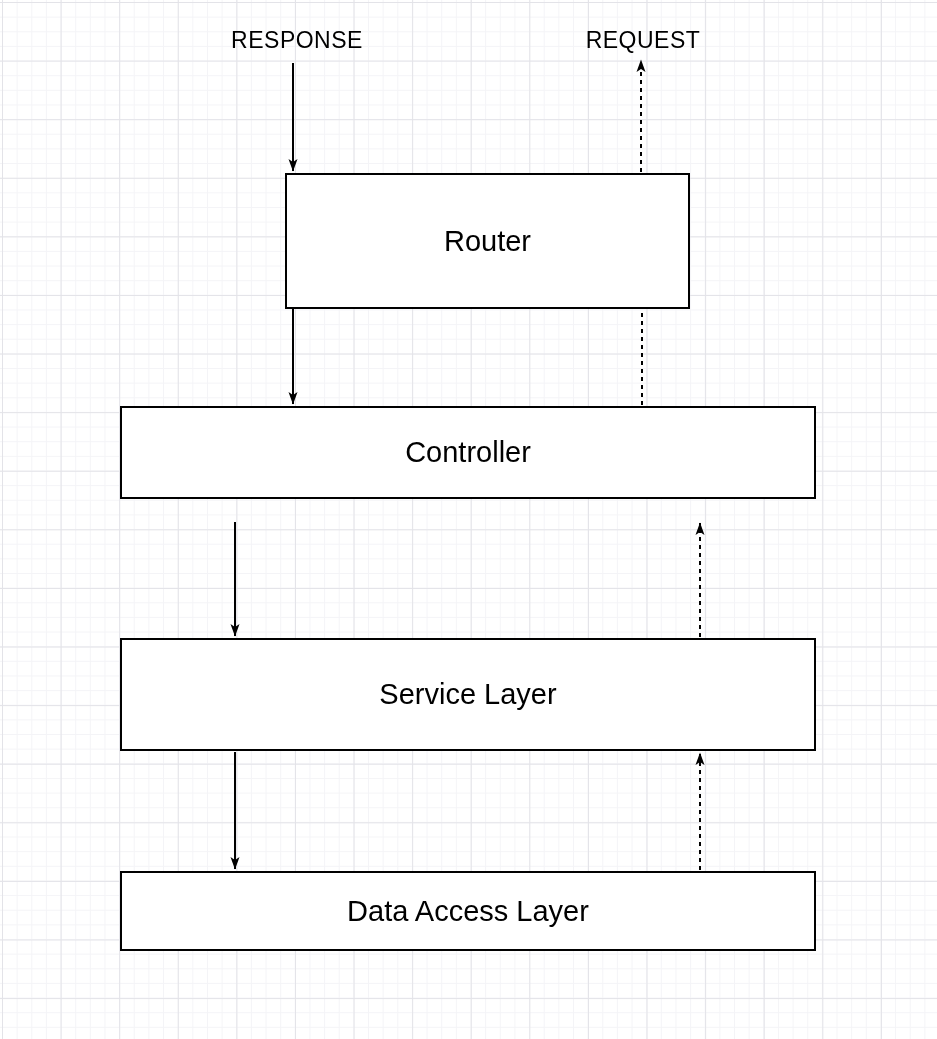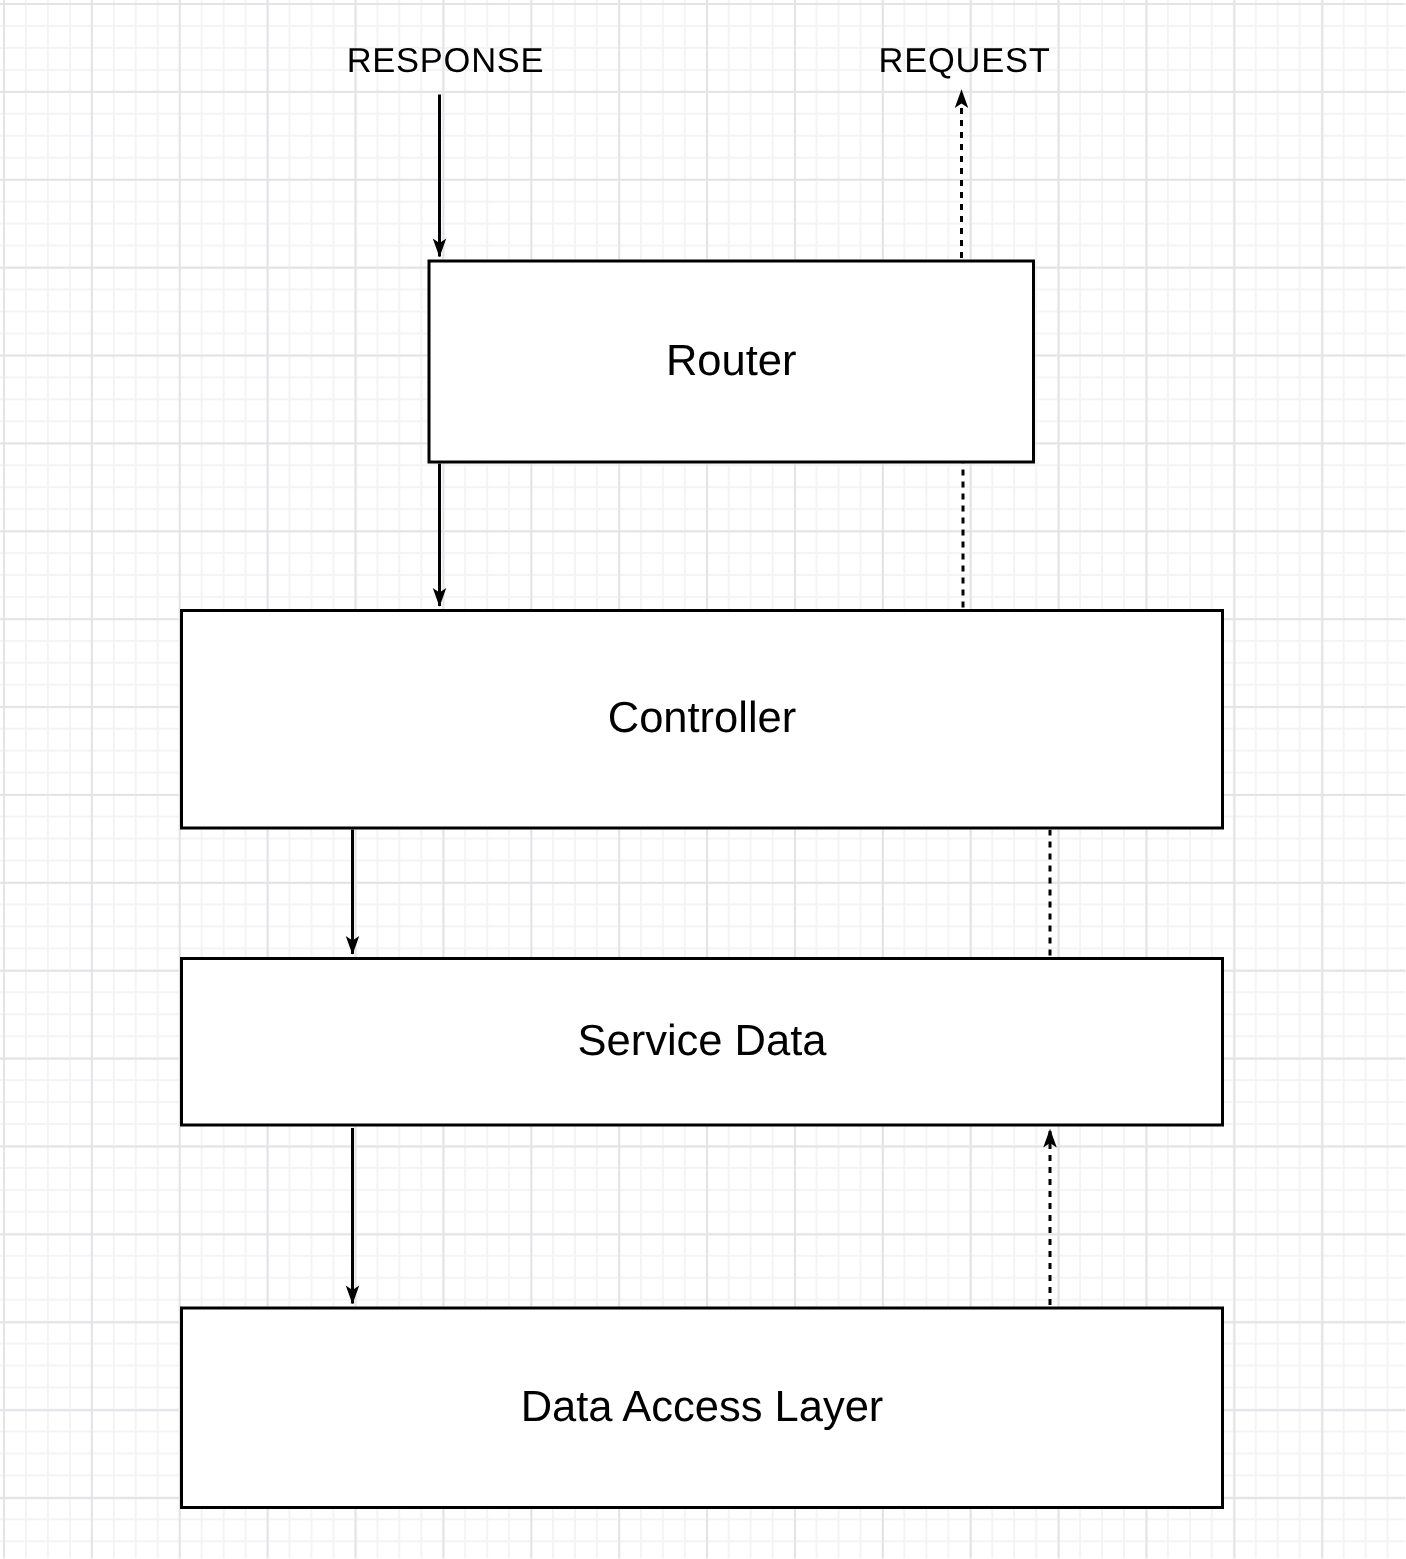--- a/index.html
+++ b/index.html
@@ -40,23 +40,23 @@
     display: flex;
     align-items: center;
     justify-content: center;
   }
   .node span {
     font-size: 29px;
     line-height: 1.2;
     white-space: nowrap;
   }
   .node-router           { left: 265px; top: 173px; width: 405px; height: 136px; margin-left: 20px; }
-  .node-controller       { left: 120px; top: 406px; width: 696px; height: 147px; }
+  .node-controller       { left: 120px; top: 406px; width: 696px; height: 93px; }
   .node-service-layer    { left: 120px; top: 638px; width: 696px; height: 113px; }
-  .node-data-access-layer{ left: 120px; top: 871px; width: 696px; height: 135px; }
+  .node-data-access-layer{ left: 120px; top: 871px; width: 696px; height: 80px; }
   .flow-label {
     position: absolute;
     top: 29px;
     transform: translateX(-50%);
     font-size: 23px;
     line-height: 23px;
     letter-spacing: 0.5px;
     white-space: nowrap;
   }
   .flow-label.request  { left: 297px; }
@@ -88,19 +88,19 @@
   <div class="flow-label request">RESPONSE</div>
   <div class="flow-label response">REQUEST</div>
 
   <div class="node node-router">
     <span>Router</span>
   </div>
   <div class="node node-controller">
     <span>Controller</span>
   </div>
   <div class="node node-service-layer">
-    <span>Service Data</span>
+    <span>Service Layer</span>
   </div>
   <div class="node node-data-access-layer">
     <span>Data Access Layer</span>
   </div>
 
 </div>
 
 </body></html>

